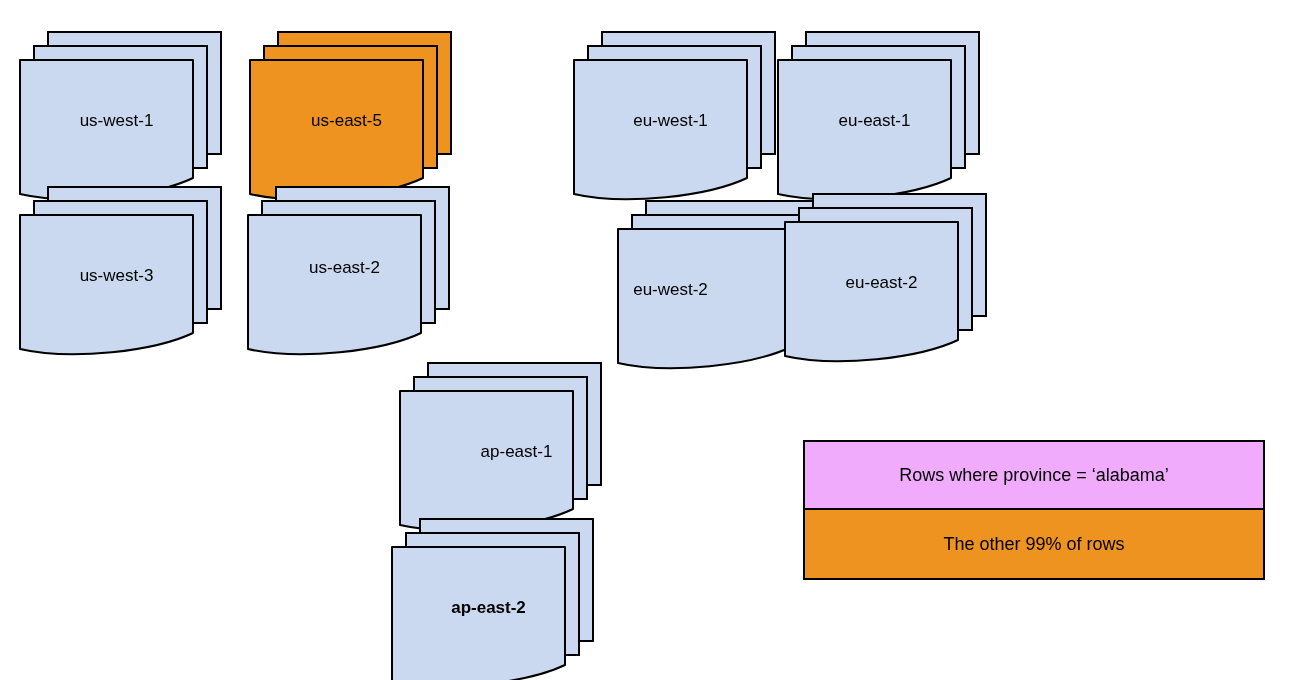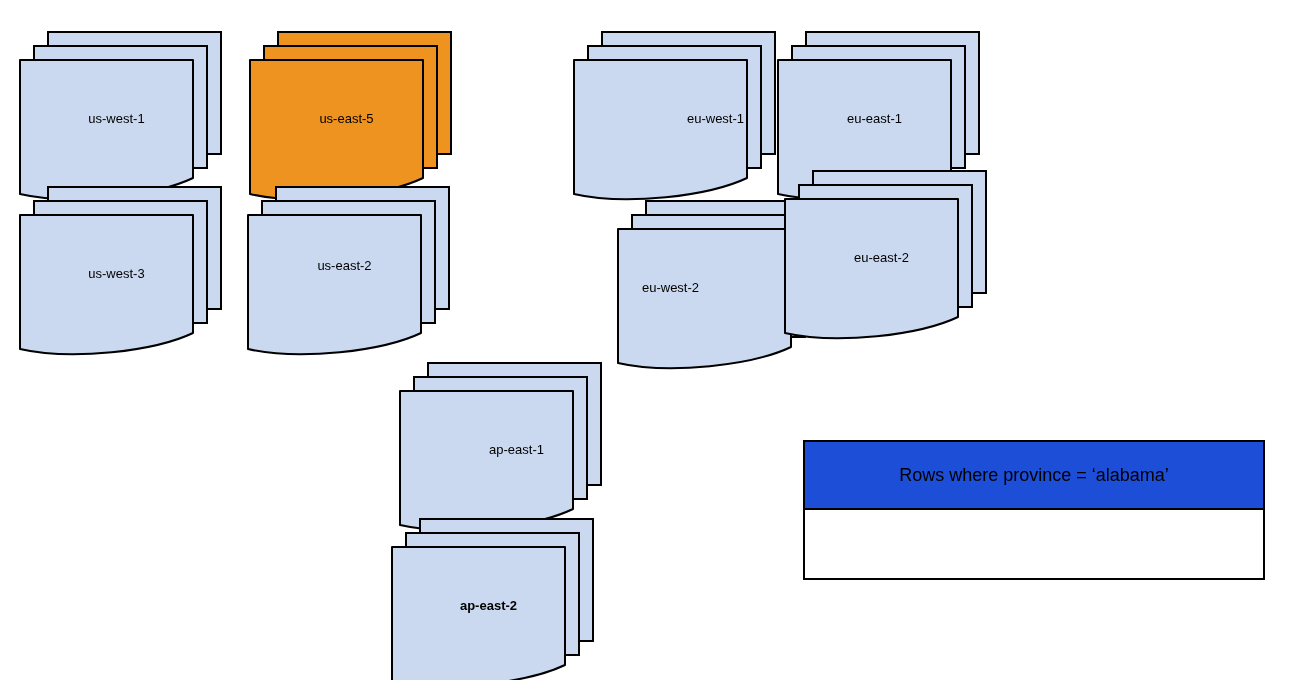--- a/index.html
+++ b/index.html
@@ -30,21 +30,21 @@
     width: 210px;
     height: 170px;
     overflow: visible;
   }
   .stack-label {
     position: absolute;
     left: 0;
     top: 0;
     width: 193px;
     text-align: center;
-    font-size: 13px;
+    font-size: 17px;
     color: #000000;
     line-height: 1;
     white-space: nowrap;
     pointer-events: none;
   }
   .legend {
     position: absolute;
     left: 803px;
     top: 440px;
     width: 462px;
@@ -55,21 +55,21 @@
   .legend-row {
     height: 50%;
     box-sizing: border-box;
     display: flex;
     align-items: center;
     justify-content: center;
     font-size: 18px;
     color: #000000;
   }
   .legend-row.blue {
-    background: #1d4ed8;
+    background: #f0abfc;
     border-bottom: 2px solid #000000;
   }
   .legend-row.orange {
     background: #ef9320;
   }
 </style>
 </head>
 <body>
 
 <div id="canvas">
@@ -90,21 +90,21 @@
           <path d="M 0 28 L 173 28 L 173 146 C 135.26 164, 51.9 174, 0 162 Z" fill="#ef9320" stroke="#000000" stroke-width="2" stroke-linejoin="round"></path>
         </svg>
         <div class="stack-label" style="top: 80px;">us-east-5</div>
       </div>
       <div class="stack" style="left: 574px; top: 32px;">
         <svg viewBox="0 0 210 170">
           <rect x="28" y="0" width="173" height="122" fill="#cad9ef" stroke="#000000" stroke-width="2"></rect>
           <rect x="14" y="14" width="173" height="122" fill="#cad9ef" stroke="#000000" stroke-width="2"></rect>
           <path d="M 0 28 L 173 28 L 173 146 C 135.26 164, 51.9 174, 0 162 Z" fill="#cad9ef" stroke="#000000" stroke-width="2" stroke-linejoin="round"></path>
         </svg>
-        <div class="stack-label" style="top: 80px; padding-left: 45px;">eu-west-1</div>
+        <div class="stack-label" style="top: 80px;">eu-west-1</div>
       </div>
       <div class="stack" style="left: 778px; top: 32px;">
         <svg viewBox="0 0 210 170">
           <rect x="28" y="0" width="173" height="122" fill="#cad9ef" stroke="#000000" stroke-width="2"></rect>
           <rect x="14" y="14" width="173" height="122" fill="#cad9ef" stroke="#000000" stroke-width="2"></rect>
           <path d="M 0 28 L 173 28 L 173 146 C 135.26 164, 51.9 174, 0 162 Z" fill="#cad9ef" stroke="#000000" stroke-width="2" stroke-linejoin="round"></path>
         </svg>
         <div class="stack-label" style="top: 80px;">eu-east-1</div>
       </div>
       <div class="stack" style="left: 20px; top: 187px;">
@@ -124,21 +124,21 @@
         <div class="stack-label" style="top: 72px;">us-east-2</div>
       </div>
       <div class="stack" style="left: 574px; top: 201px; padding-left: 44px;">
         <svg viewBox="0 0 210 170">
           <rect x="28" y="0" width="173" height="122" fill="#cad9ef" stroke="#000000" stroke-width="2"></rect>
           <rect x="14" y="14" width="173" height="122" fill="#cad9ef" stroke="#000000" stroke-width="2"></rect>
           <path d="M 0 28 L 173 28 L 173 146 C 135.26 164, 51.9 174, 0 162 Z" fill="#cad9ef" stroke="#000000" stroke-width="2" stroke-linejoin="round"></path>
         </svg>
         <div class="stack-label" style="top: 80px;">eu-west-2</div>
       </div>
-      <div class="stack" style="left: 785px; top: 171px;">
+      <div class="stack" style="left: 785px; top: 194px;">
         <svg viewBox="0 0 210 170">
           <rect x="28" y="0" width="173" height="122" fill="#cad9ef" stroke="#000000" stroke-width="2"></rect>
           <rect x="14" y="14" width="173" height="122" fill="#cad9ef" stroke="#000000" stroke-width="2"></rect>
           <path d="M 0 28 L 173 28 L 173 146 C 135.26 164, 51.9 174, 0 162 Z" fill="#cad9ef" stroke="#000000" stroke-width="2" stroke-linejoin="round"></path>
         </svg>
         <div class="stack-label" style="top: 80px;">eu-east-2</div>
       </div>
       <div class="stack" style="left: 400px; top: 363px;">
         <svg viewBox="0 0 210 170">
           <rect x="28" y="0" width="173" height="122" fill="#cad9ef" stroke="#000000" stroke-width="2"></rect>
@@ -154,15 +154,18 @@
           <path d="M 0 28 L 173 28 L 173 146 C 135.26 164, 51.9 174, 0 162 Z" fill="#cad9ef" stroke="#000000" stroke-width="2" stroke-linejoin="round"></path>
         </svg>
         <div class="stack-label" style="top: 80px; font-weight: bold;">ap-east-2</div>
       </div>
     </div>
 
   <div class="legend">
     <div class="legend-row blue">
       <span>Rows where province = ‘alabama’</span>
     </div>
+    <div class="legend-row orange">
+      <span>The other 99% of rows</span>
+    </div>
   </div>
 
 </div>
 
 </body></html>

